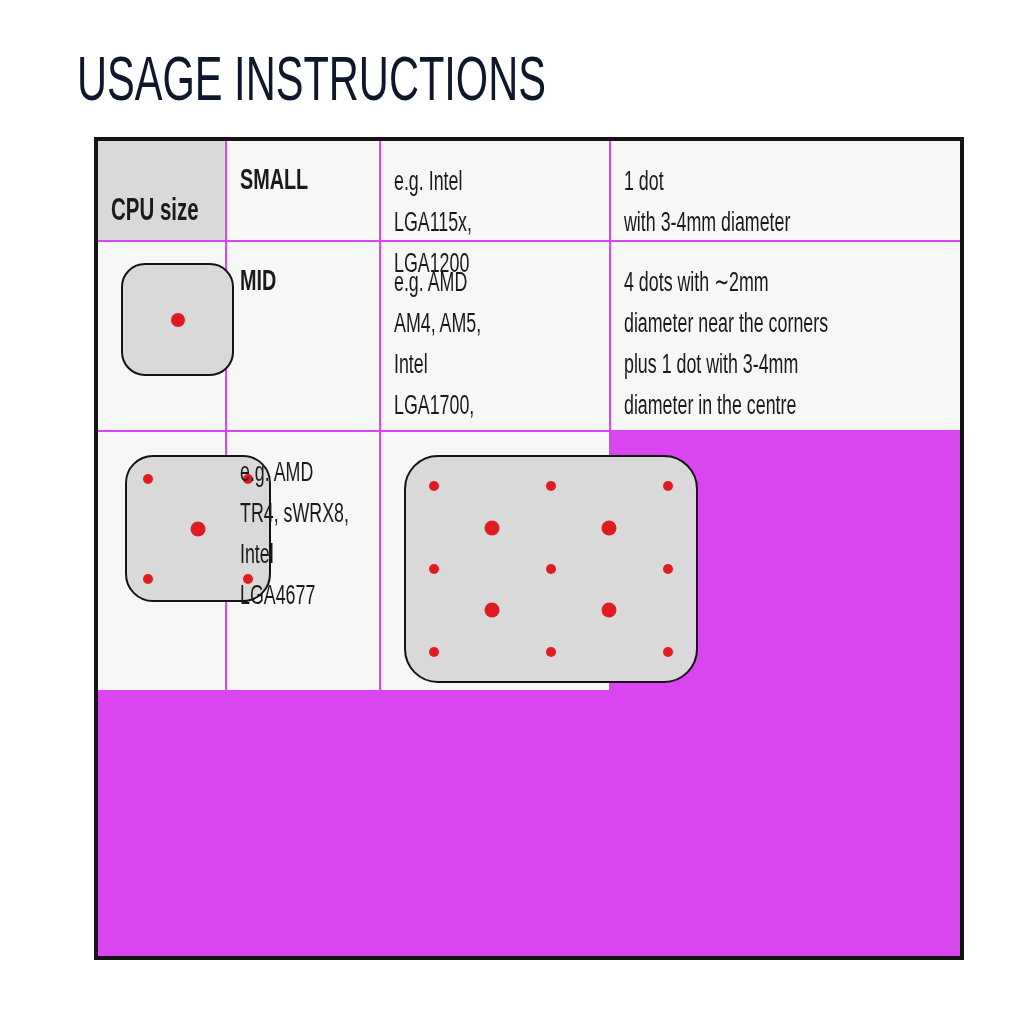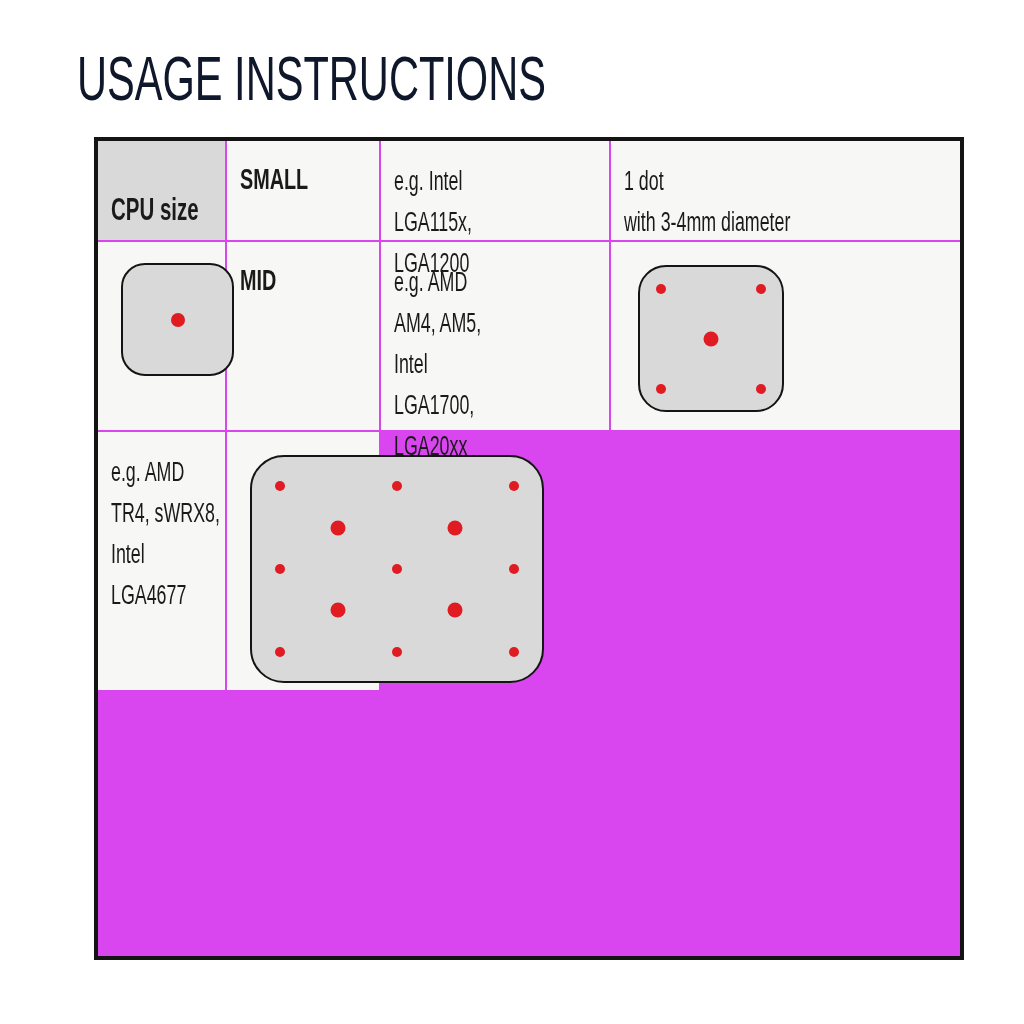--- a/index.html
+++ b/index.html
@@ -62,20 +62,24 @@
         <span class="dot" style="left: 50%; top: 50%; width: 14px; height: 14px;"></span>
       </div>
   </div>
 
   <div class="cell td"><span class="size-text cond">MID</span></div>
   <div class="cell td"><span class="body-text cond">e.g. AMD
 AM4, AM5,
 Intel
 LGA1700,
 LGA20xx</span></div>
+  <div class="cell td"><span class="body-text cond">4 dots with ∼2mm
+diameter near the corners
+plus 1 dot with 3-4mm
+diameter in the centre</span></div>
   <div class="cell pattern-cell">
     <div class="pattern-square" style="left: 27px; top: 23px; width: 146px; height: 147px; border-radius: 28px;">
         <span class="dot" style="left: 14.5%; top: 15.5%; width: 10px; height: 10px;"></span>
         <span class="dot" style="left: 85.5%; top: 15.5%; width: 10px; height: 10px;"></span>
         <span class="dot" style="left: 14.5%; top: 85.5%; width: 10px; height: 10px;"></span>
         <span class="dot" style="left: 85.5%; top: 85.5%; width: 10px; height: 10px;"></span>
         <span class="dot" style="left: 50%; top: 50%; width: 15px; height: 15px;"></span>
       </div>
   </div>
 

